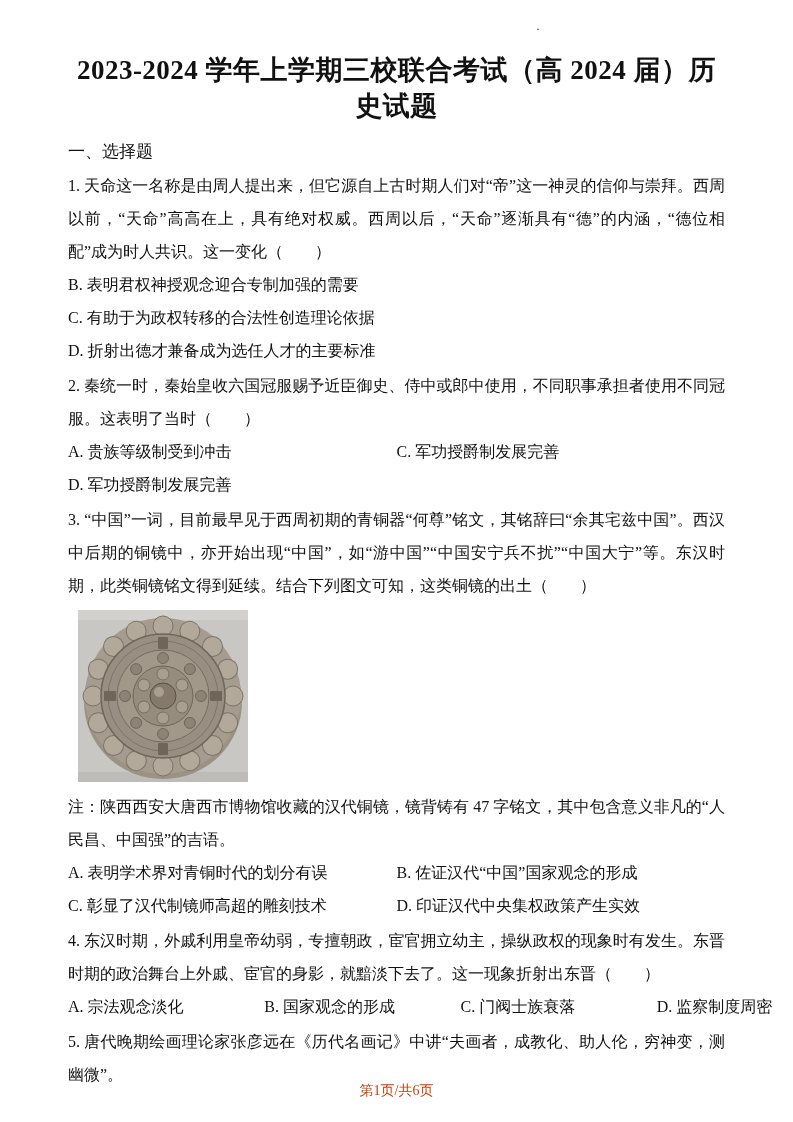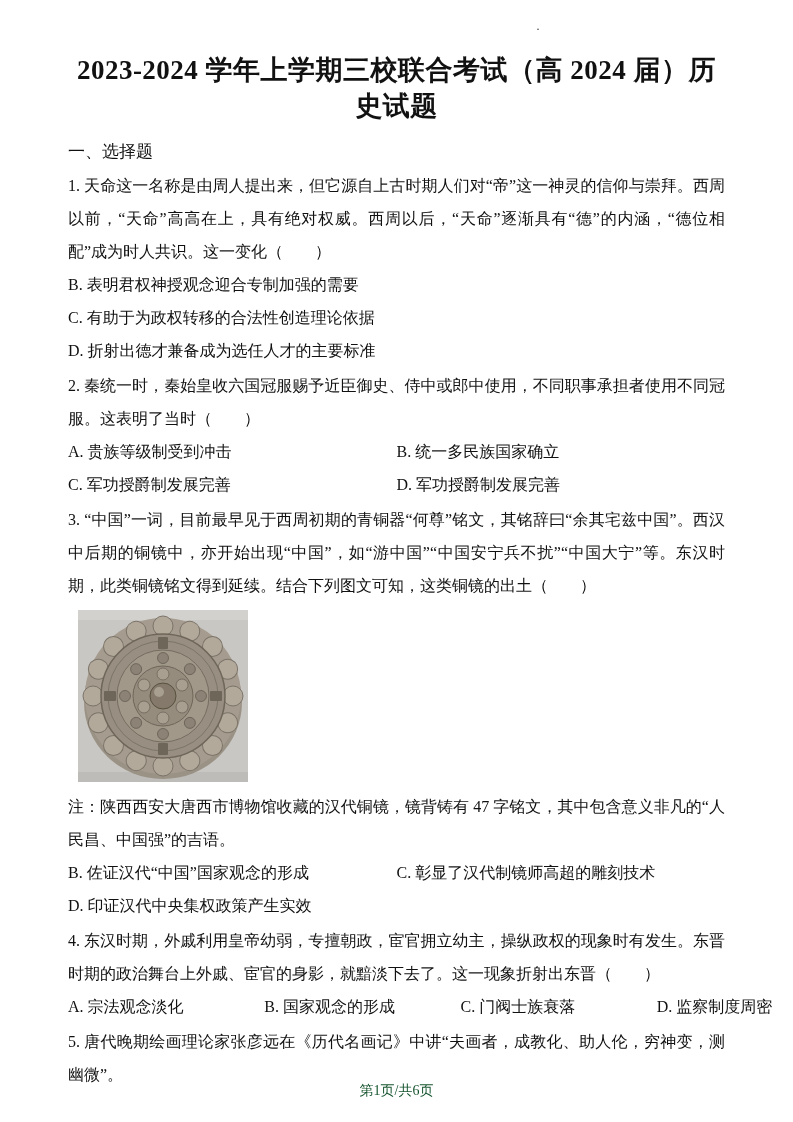--- a/index.html
+++ b/index.html
@@ -57,21 +57,21 @@
     height: 172px;
     line-height: 0;
   }
   .footer {
     position: absolute;
     bottom: 22px;
     left: 0;
     width: 100%;
     text-align: center;
     font-size: 14px;
-    color: #14532d;
+    color: #c2410c;
   }
 </style>
 </head>
 <body>
 
 <div class="page">
 
   <div class="stray-dot">·</div>
 
   <h1 class="title">2023-2024 学年上学期三校联合考试（高 2024 届）历史试题</h1>
@@ -82,21 +82,20 @@
     <p class="stem">1. 天命这一名称是由周人提出来，但它源自上古时期人们对“帝”这一神灵的信仰与崇拜。西周以前，“天命”高高在上，具有绝对权威。西周以后，“天命”逐渐具有“德”的内涵，“德位相配”成为时人共识。这一变化（　　）</p>
     <p class="option">B. 表明君权神授观念迎合专制加强的需要</p>
     <p class="option">C. 有助于为政权转移的合法性创造理论依据</p>
     <p class="option">D. 折射出德才兼备成为选任人才的主要标准</p>
   </div>
 
   <div class="question">
     <p class="stem">2. 秦统一时，秦始皇收六国冠服赐予近臣御史、侍中或郎中使用，不同职事承担者使用不同冠服。这表明了当时（　　）</p>
     <div class="opt-grid-2">
       <p class="option">A. 贵族等级制受到冲击</p>
-      <p class="option">B. 统一多民族国家确立</p>
       <p class="option">C. 军功授爵制发展完善</p>
       <p class="option">D. 军功授爵制发展完善</p>
     </div>
   </div>
 
   <div class="question">
     <p class="stem">3. “中国”一词，目前最早见于西周初期的青铜器“何尊”铭文，其铭辞曰“余其宅兹中国”。西汉中后期的铜镜中，亦开始出现“中国”，如“游中国”“中国安宁兵不扰”“中国大宁”等。东汉时期，此类铜镜铭文得到延续。结合下列图文可知，这类铜镜的出土（　　）</p>
 
     <figure class="mirror-figure">
       <svg width="170" height="172" viewBox="0 0 170 172" xmlns="http://www.w3.org/2000/svg">
@@ -156,20 +155,21 @@
           <circle cx="85" cy="64" r="6" transform="rotate(300 85 86)"></circle>
         </g>
 
         <circle cx="85" cy="86" r="13" fill="#84796a" stroke="#58513f" stroke-width="1"></circle>
         <circle cx="81" cy="82" r="5" fill="#a89f91"></circle>
       </svg>
     </figure>
 
     <p class="note">注：陕西西安大唐西市博物馆收藏的汉代铜镜，镜背铸有 47 字铭文，其中包含意义非凡的“人民昌、中国强”的吉语。</p>
     <div class="opt-grid-2">
+      <p class="option">A. 表明学术界对青铜时代的划分有误</p>
       <p class="option">B. 佐证汉代“中国”国家观念的形成</p>
       <p class="option">C. 彰显了汉代制镜师高超的雕刻技术</p>
       <p class="option">D. 印证汉代中央集权政策产生实效</p>
     </div>
   </div>
 
   <div class="question">
     <p class="stem">4. 东汉时期，外戚利用皇帝幼弱，专擅朝政，宦官拥立幼主，操纵政权的现象时有发生。东晋时期的政治舞台上外戚、宦官的身影，就黯淡下去了。这一现象折射出东晋（　　）</p>
     <div class="opt-grid-4">
       <p class="option">A. 宗法观念淡化</p>

